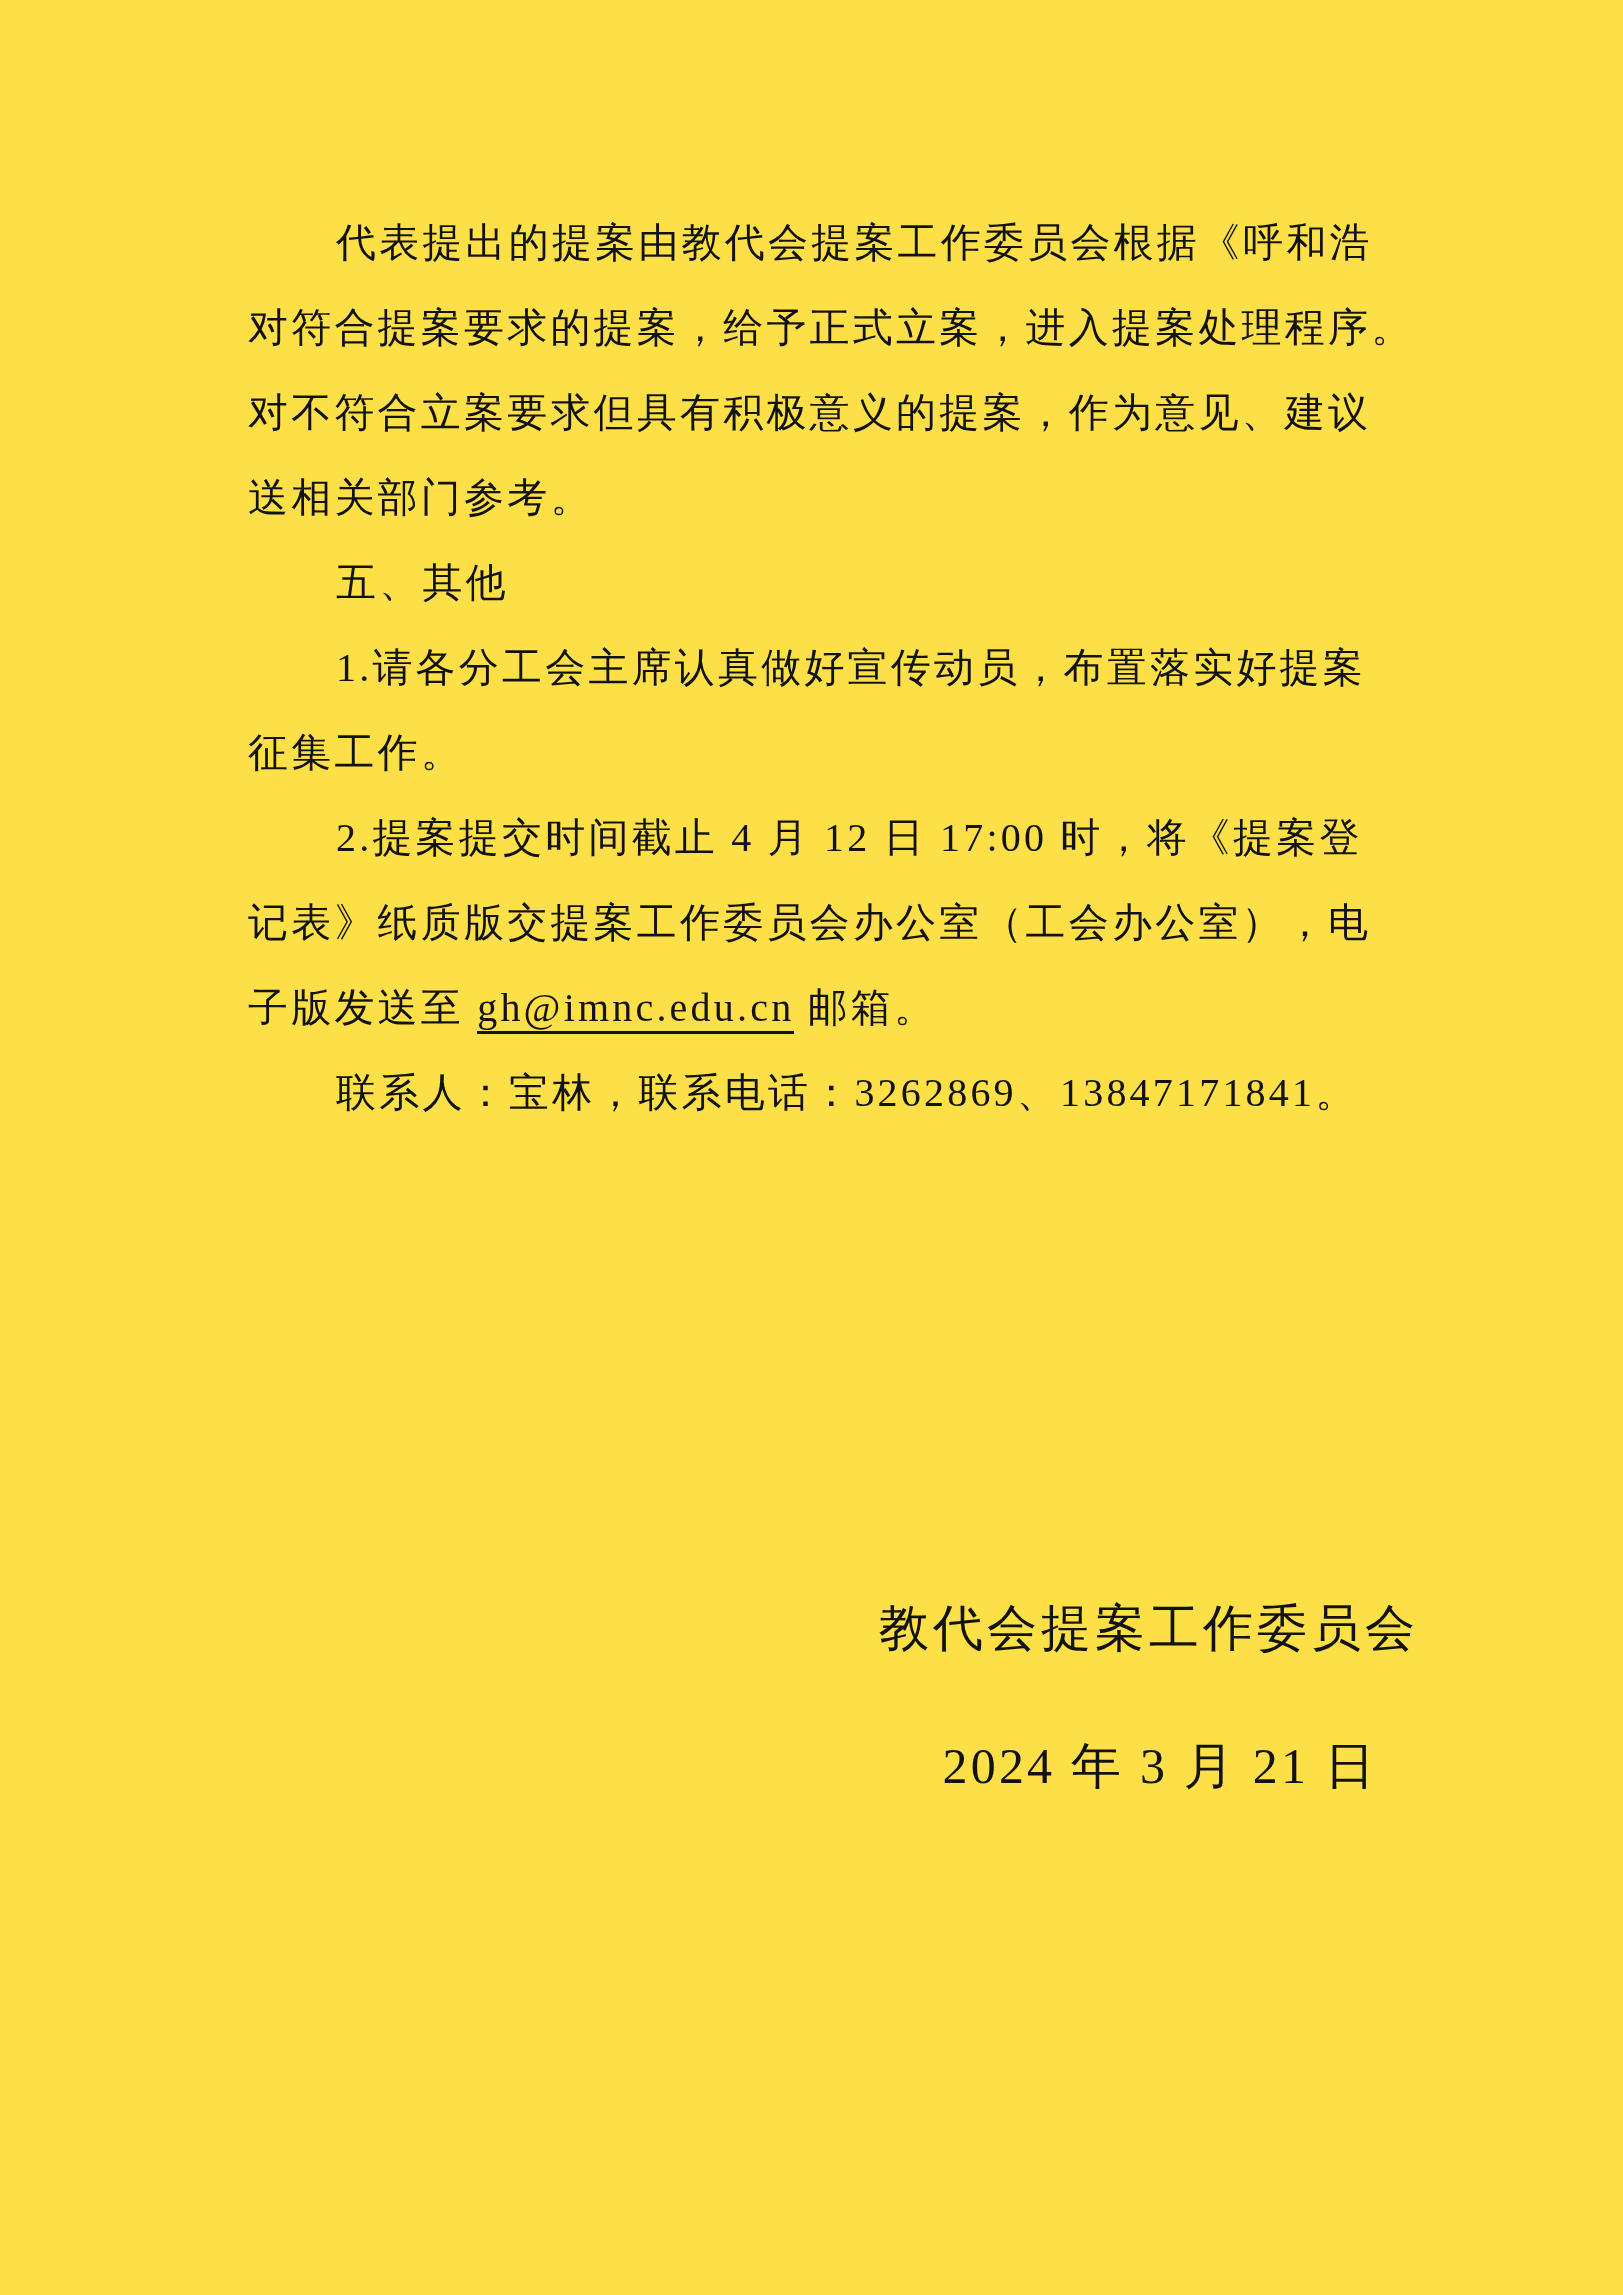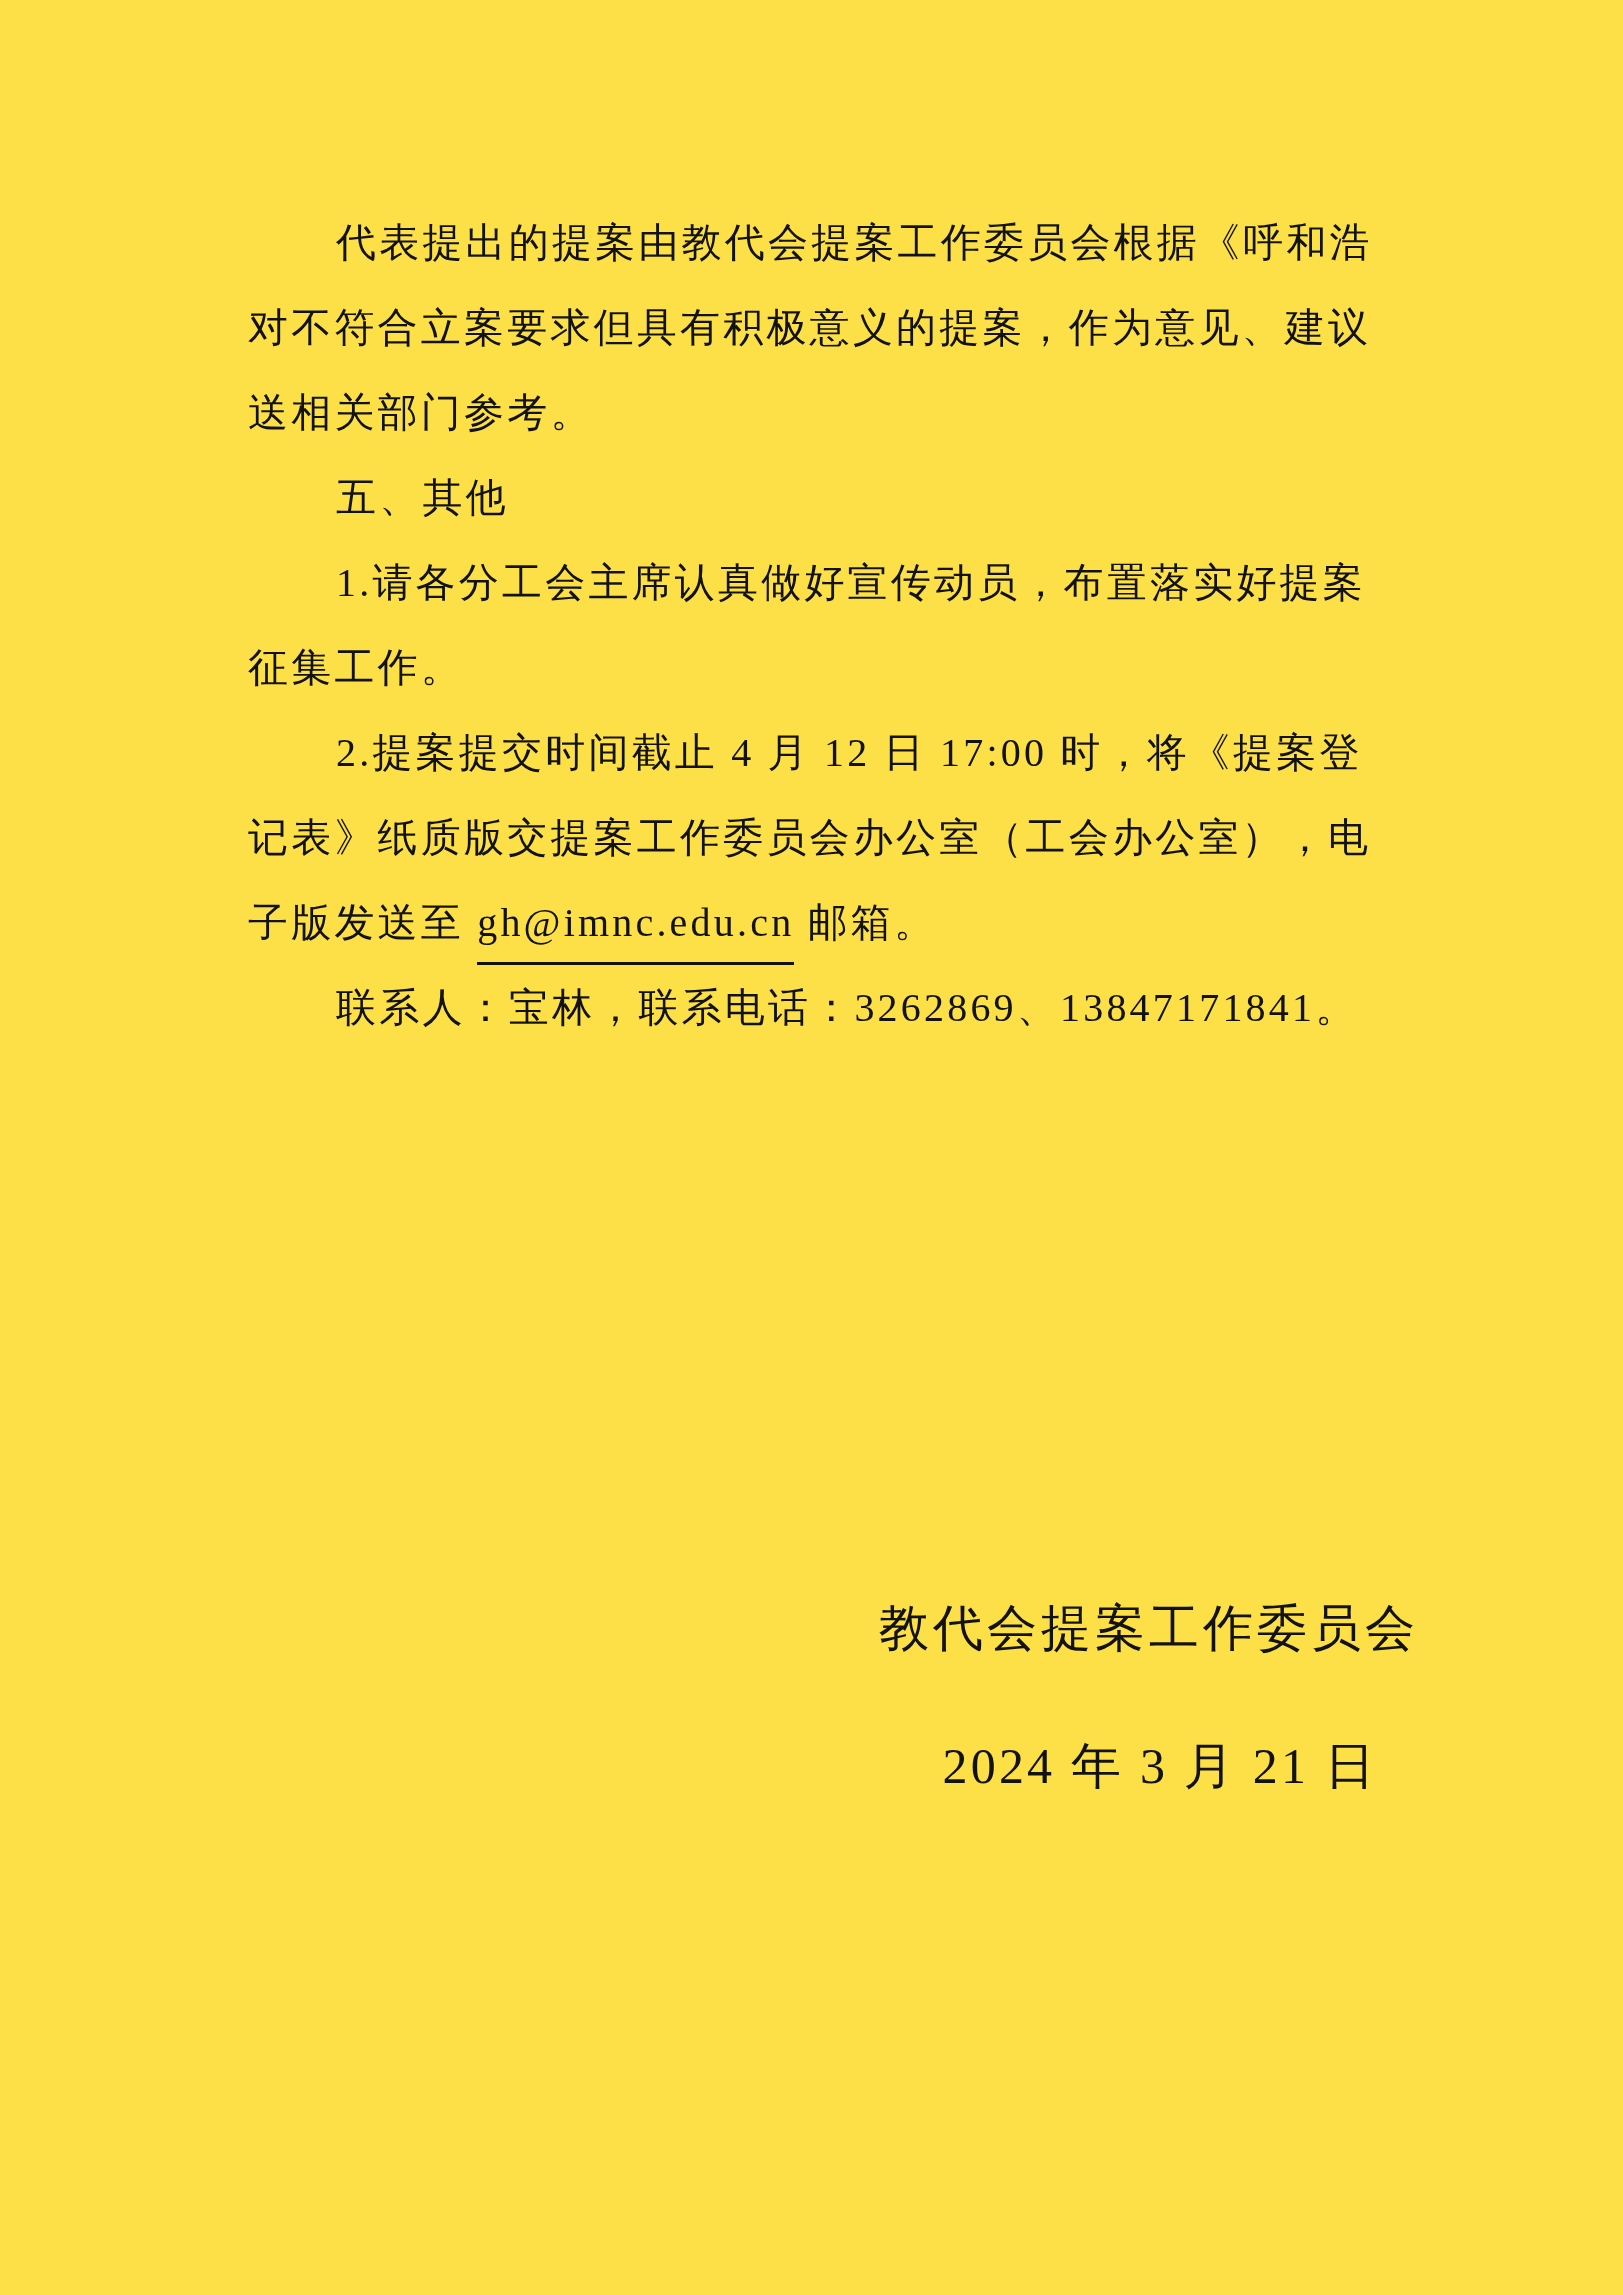--- a/index.html
+++ b/index.html
@@ -31,21 +31,21 @@
     text-align: left;
   }
   .line.indent {
     padding-left: 88px;
   }
   .line.bold {
     font-weight: normal;
   }
   .underline {
     border-bottom: 3.2px solid #121212;
-    padding-bottom: 17px;
+    padding-bottom: 1px;
   }
   .sig {
     position: absolute;
     font-size: 50px;
     white-space: nowrap;
     color: #121212;
   }
   .sig.committee {
     top: 1595px;
     right: 205px;
@@ -56,20 +56,21 @@
     right: 246px;
     letter-spacing: 3.2px;
   }
 </style>
 </head>
 <body>
 
 <div class="page">
   <div class="body-text">
       <div class="line indent"><span>代表提出的提案由教代会提案工作委员会根据《呼和浩</span></div>
+      <div class="line"><span>对符合提案要求的提案，给予正式立案，进入提案处理程序。</span></div>
       <div class="line"><span>对不符合立案要求但具有积极意义的提案，作为意见、建议</span></div>
       <div class="line"><span>送相关部门参考。</span></div>
       <div class="line bold indent"><span>五、其他</span></div>
       <div class="line indent"><span>1.请各分工会主席认真做好宣传动员，布置落实好提案</span></div>
       <div class="line"><span>征集工作。</span></div>
       <div class="line indent"><span>2.提案提交时间截止 4 月 12 日 17:00 时，将《提案登</span></div>
       <div class="line"><span>记表》纸质版交提案工作委员会办公室（工会办公室），电</span></div>
       <div class="line"><span>子版发送至 </span><span class="underline">gh@imnc.edu.cn</span><span> 邮箱。</span></div>
       <div class="line indent"><span>联系人：宝林，联系电话：3262869、13847171841。</span></div>
     </div>

